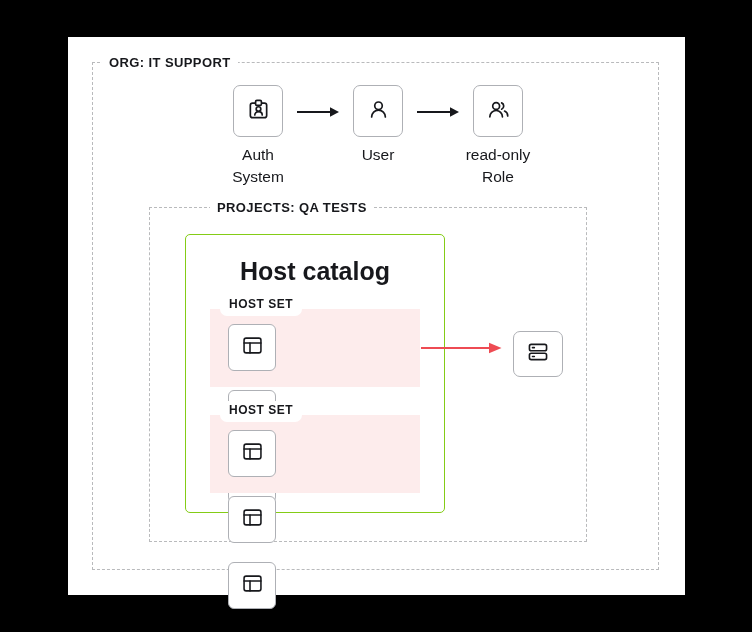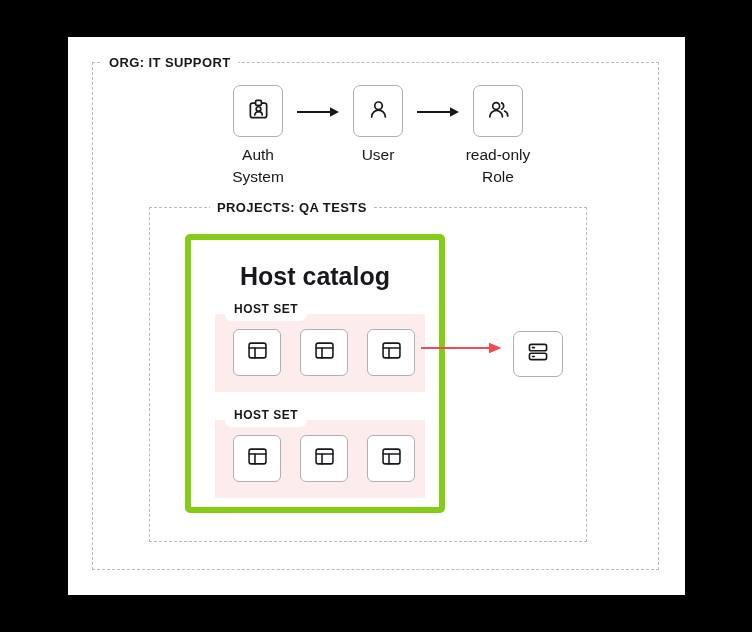--- a/index.html
+++ b/index.html
@@ -73,39 +73,40 @@
   .arrow-1 { left: 228px; top: 67px; }
   .arrow-2 { left: 348px; top: 67px; }
   .arrow-red { left: 353px; top: 304px; }
 
   
   .catalog-card {
     position: absolute;
     left: 117px; top: 197px;
     width: 260px; height: 279px;
     background: #ffffff;
-    border: 6px solid #84cc16;
+    border: 1px solid #84cc16;
     border-radius: 5px;
   }
   .catalog-title {
     margin-top: 21px;
     text-align: center;
     font-size: 25px;
     line-height: 30px;
     font-weight: bold;
     color: #17181c;
   }
   .host-set {
     position: absolute;
     left: 24px;
     width: 210px; height: 78px;
     background: #fdecec;
     display: flex;
     gap: 19px;
     padding: 15px 18px 16px 18px;
+    flex-direction: column;
   }
   .host-set-1 { top: 74px; }
   .host-set-2 { top: 180px; }
   .host-set-label {
     position: absolute;
     left: 10px; top: -14px;
     background: #ffffff;
     border-radius: 7px;
     padding: 2px 9px 5px 9px;
     font-size: 12px;

